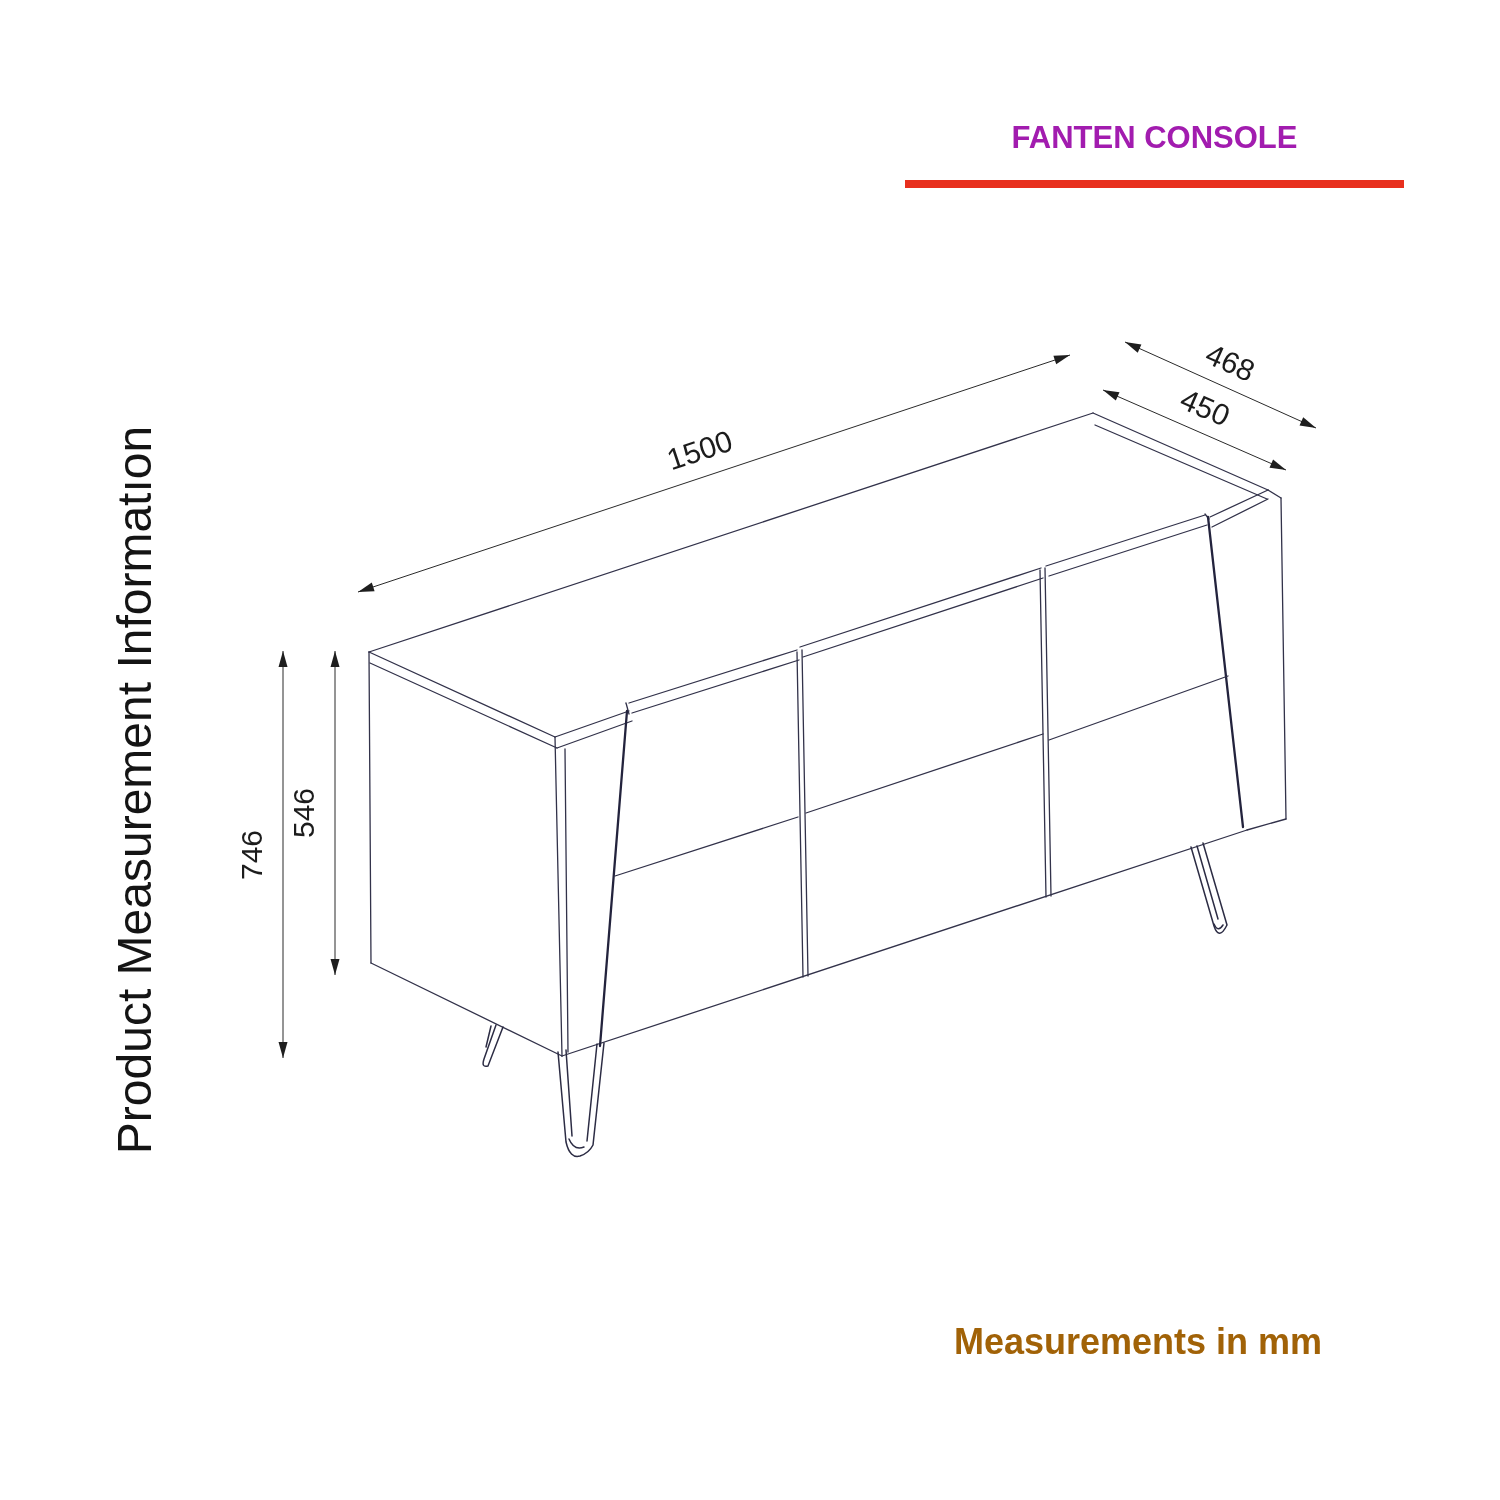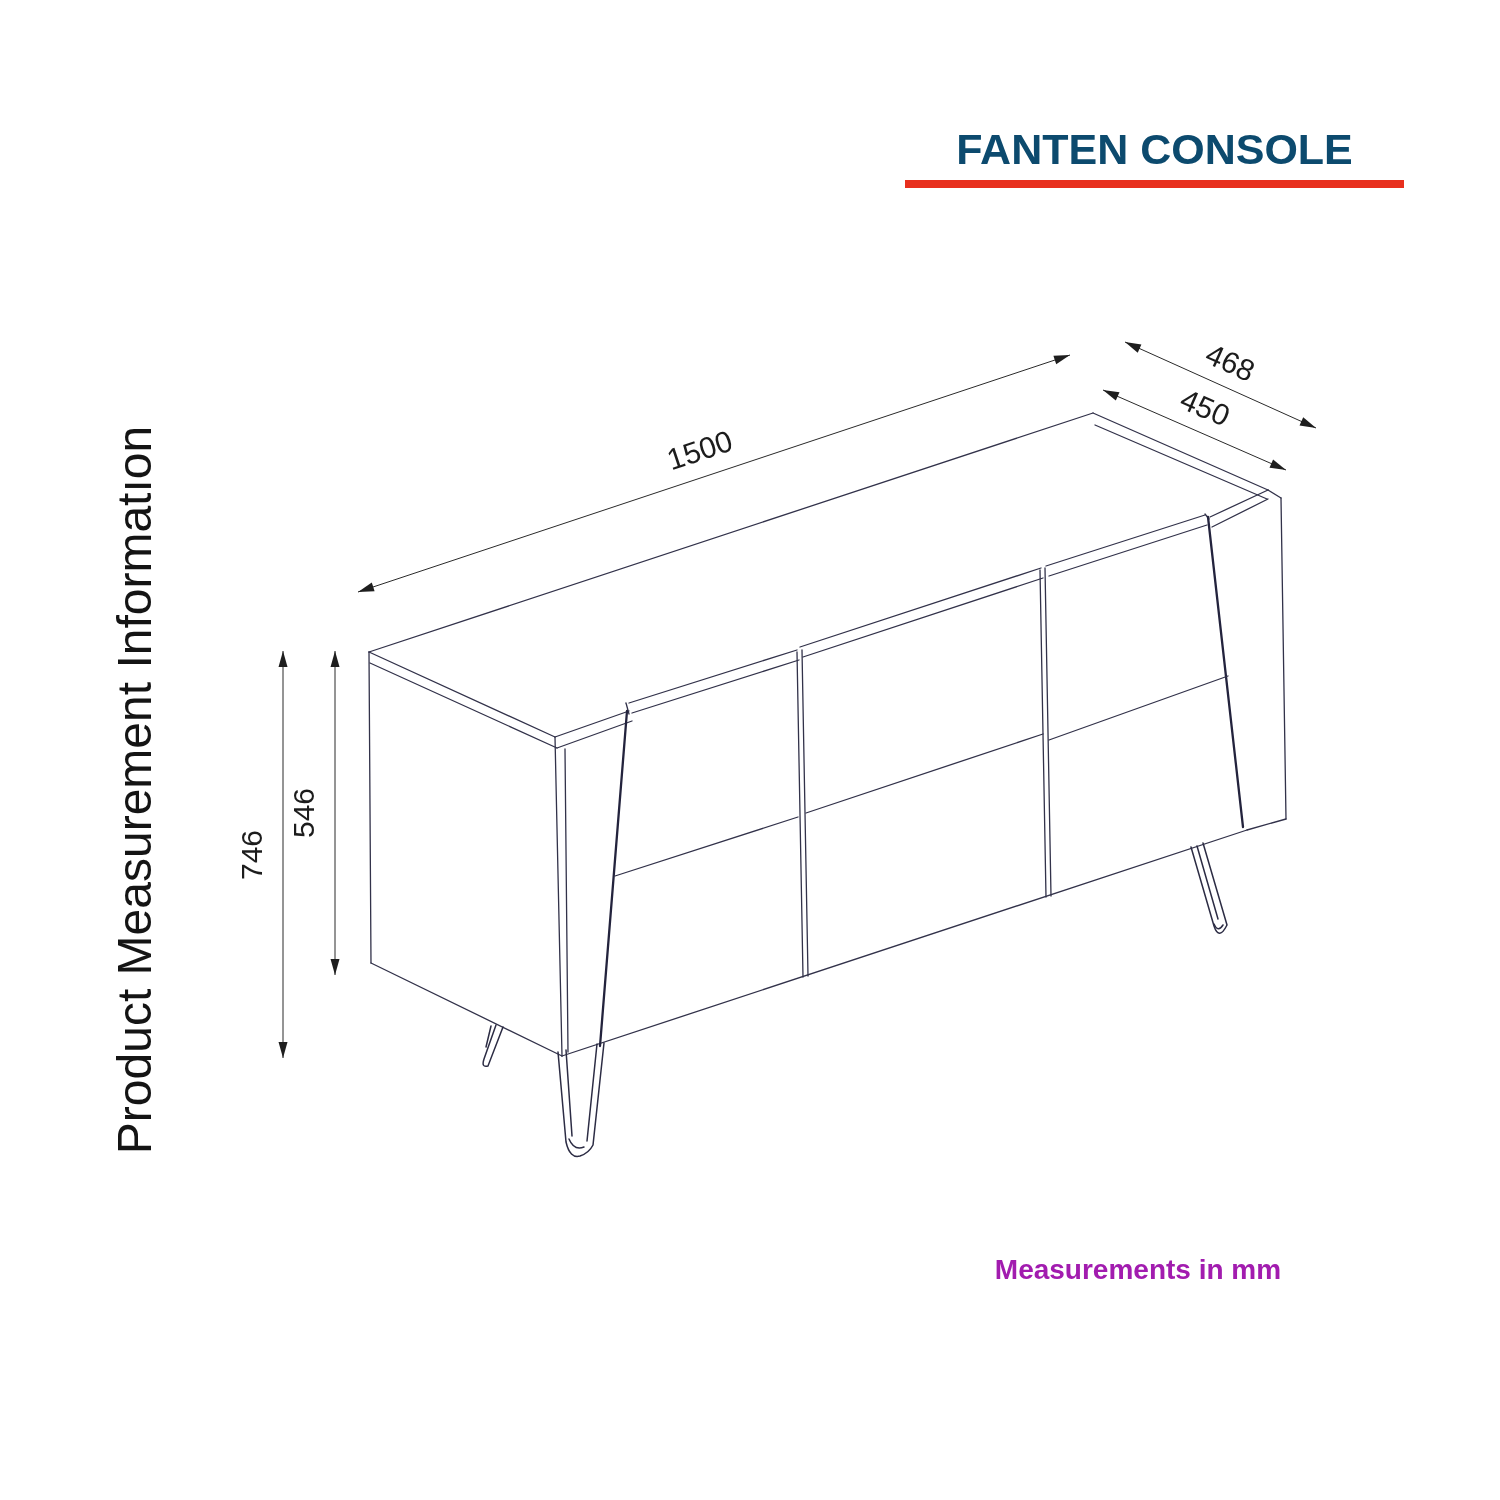--- a/index.html
+++ b/index.html
@@ -8,31 +8,31 @@
     font-family:"Liberation Sans",sans-serif;
   }
   .canvas svg{position:absolute;left:0;top:0;}
   .ln{stroke:#32324a;stroke-width:1.3;fill:none;stroke-linecap:round;}
   .thick{stroke:#23233d;stroke-width:2.3;fill:none;stroke-linecap:round;}
   .leg{stroke:#2c2c44;stroke-width:1.5;fill:none;stroke-linecap:round;}
   .dim{stroke:#2a2a2a;stroke-width:1;fill:none;}
   .head{fill:#1e1e1e;stroke:none;}
   .dimtxt{font-family:"Liberation Sans",sans-serif;font-size:30px;fill:#1c1c1c;}
   .title{
-    position:absolute;left:905px;top:127px;width:499px;text-align:center;
-    font-size:43px;line-height:45px;font-weight:bold;color:#0c4a6e;
+    position:absolute;left:905px;top:115px;width:499px;text-align:center;
+    font-size:31px;line-height:45px;font-weight:bold;color:#a21caf;
   }
   .rule{position:absolute;left:905px;top:180px;width:499px;height:8px;background:#e8301e;}
   .side{
     position:absolute;left:134px;top:790px;transform:translate(-50%,-50%) rotate(-90deg);
     font-size:48px;color:#141414;white-space:nowrap;font-weight:400;
   }
   .footer{
-    position:absolute;left:888px;top:1254px;width:500px;text-align:center;
-    font-size:28px;font-weight:bold;color:#a21caf;
+    position:absolute;left:888px;top:1321px;width:500px;text-align:center;
+    font-size:36px;font-weight:bold;color:#a16207;
   }
 </style>
 </head>
 <body>
 
 <div class="canvas">
 
   <svg width="1500" height="1500" viewBox="0 0 1500 1500">
 
     <g>

